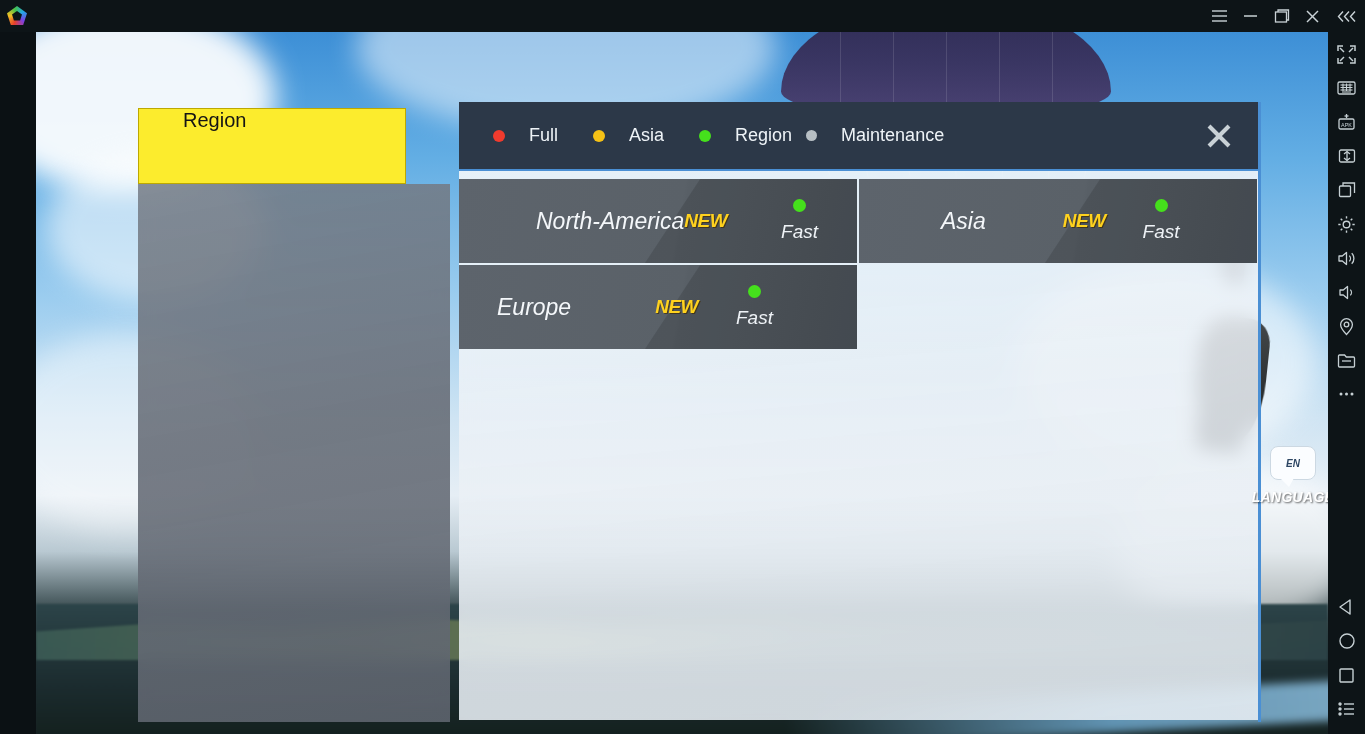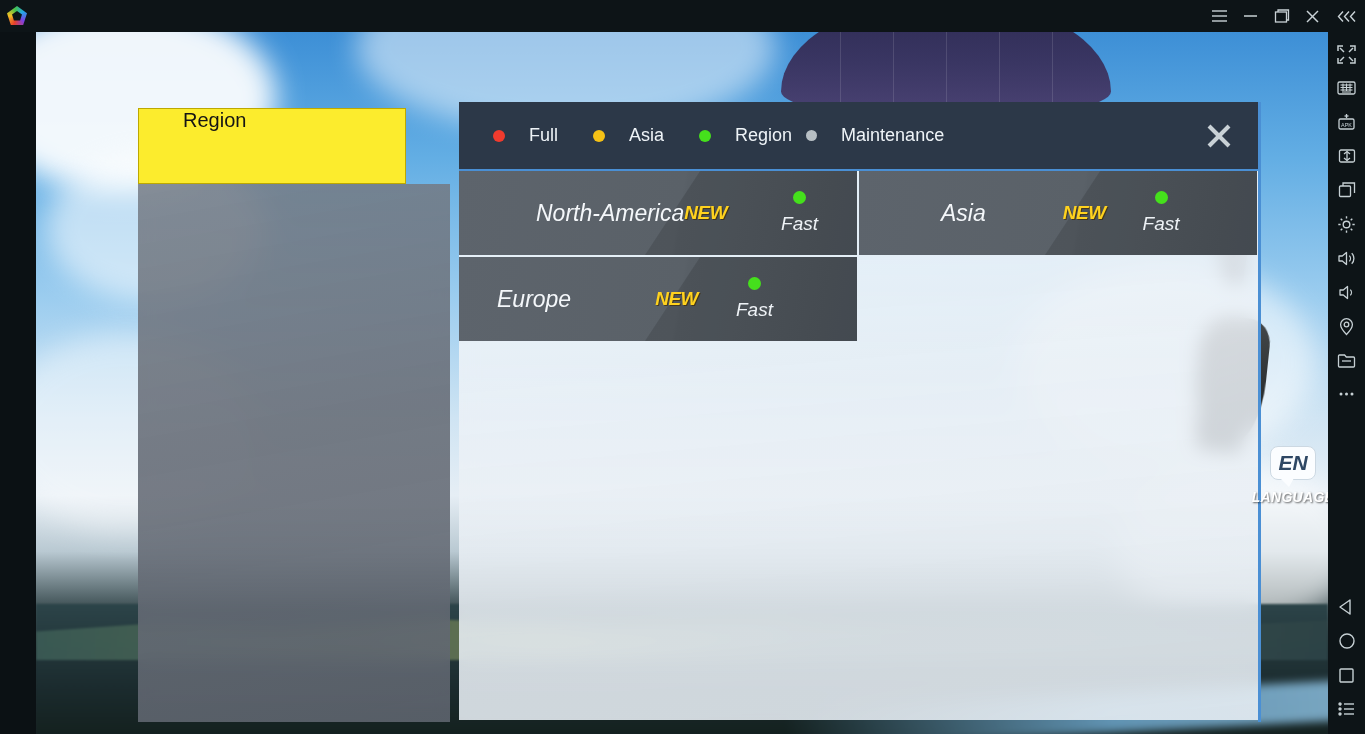--- a/index.html
+++ b/index.html
@@ -161,21 +161,21 @@
   #dlg-close{
     position:absolute; right:22px; top:50%; transform:translateY(-50%);
     width:34px;height:34px;display:flex;align-items:center;justify-content:center;
   }
   #dlg-body{
     height:549px; position:relative;
     background:linear-gradient(175deg,rgba(247,249,251,.88),rgba(236,241,246,.86) 40%,rgba(228,235,241,.9));
     backdrop-filter:blur(9px);
   }
   #server-grid{
-    position:absolute; left:0; top:0; width:802px;
+    position:absolute; left:0; top:8px; width:802px;
     display:flex; flex-wrap:wrap;
   }
   .srv{
     position:relative; width:398px; height:84px; margin:0 2px 2px 0;
     background:linear-gradient(100deg,#5d646c 0%, #5a6168 55%, #585f66 56%, #4e555c 100%);
     overflow:hidden;
     display:flex; align-items:center;
   }
   .srv .slant{
     position:absolute; right:0; top:0; width:212px; height:84px;
@@ -221,21 +221,21 @@
   #lang .bubble{
     width:46px;height:34px;background:#fbfdff;border-radius:8px;
     display:flex;align-items:center;justify-content:center;
     position:relative;border:1px solid #ccd8e2;
   }
   #lang .bubble:after{
     content:""; position:absolute; left:9px; bottom:-8px;
     border-left:9px solid transparent;border-right:5px solid transparent;
     border-top:9px solid #fbfdff;
   }
-  #lang .bubble span{color:#2e4764;font-size:21px;font-weight:bold;font-style:italic;}
+  #lang .bubble span{color:#2e4764;font-size:10px;font-weight:bold;font-style:italic;}
   #lang .ltitle{
     margin-top:9px;color:#ffffff;font-size:14px;font-weight:bold;font-style:italic;
     letter-spacing:.3px;text-shadow:1px 1px 2px rgba(0,0,0,.6);
   }
 
   
   #toolbar{
     position:absolute; right:0; top:32px; width:37px; height:702px;
     background:#0d1417;
     display:flex; flex-direction:column; align-items:center;

